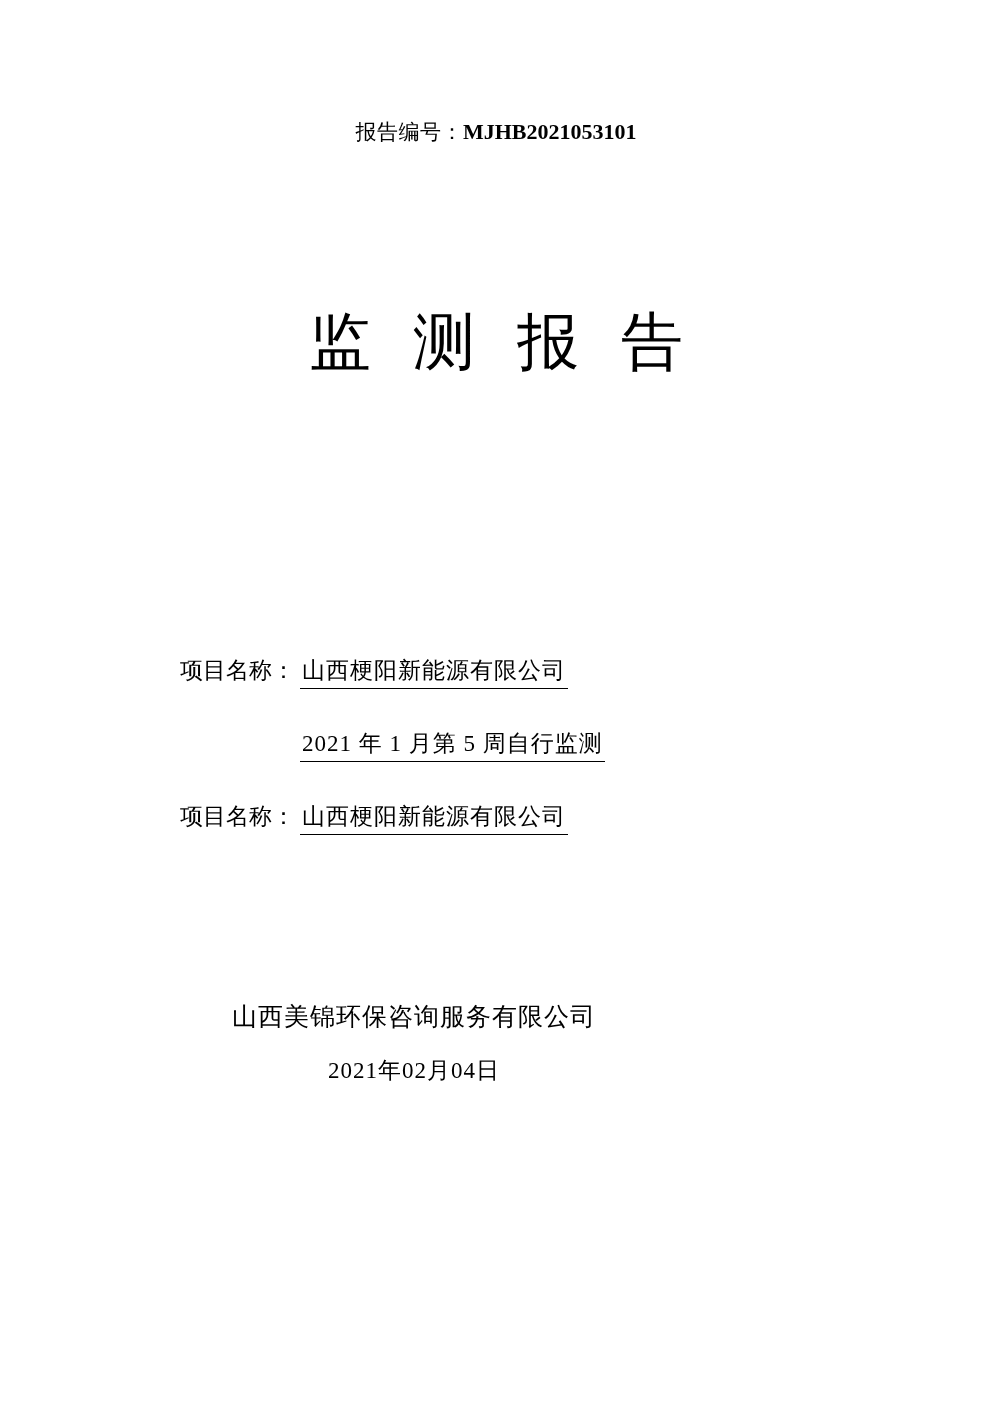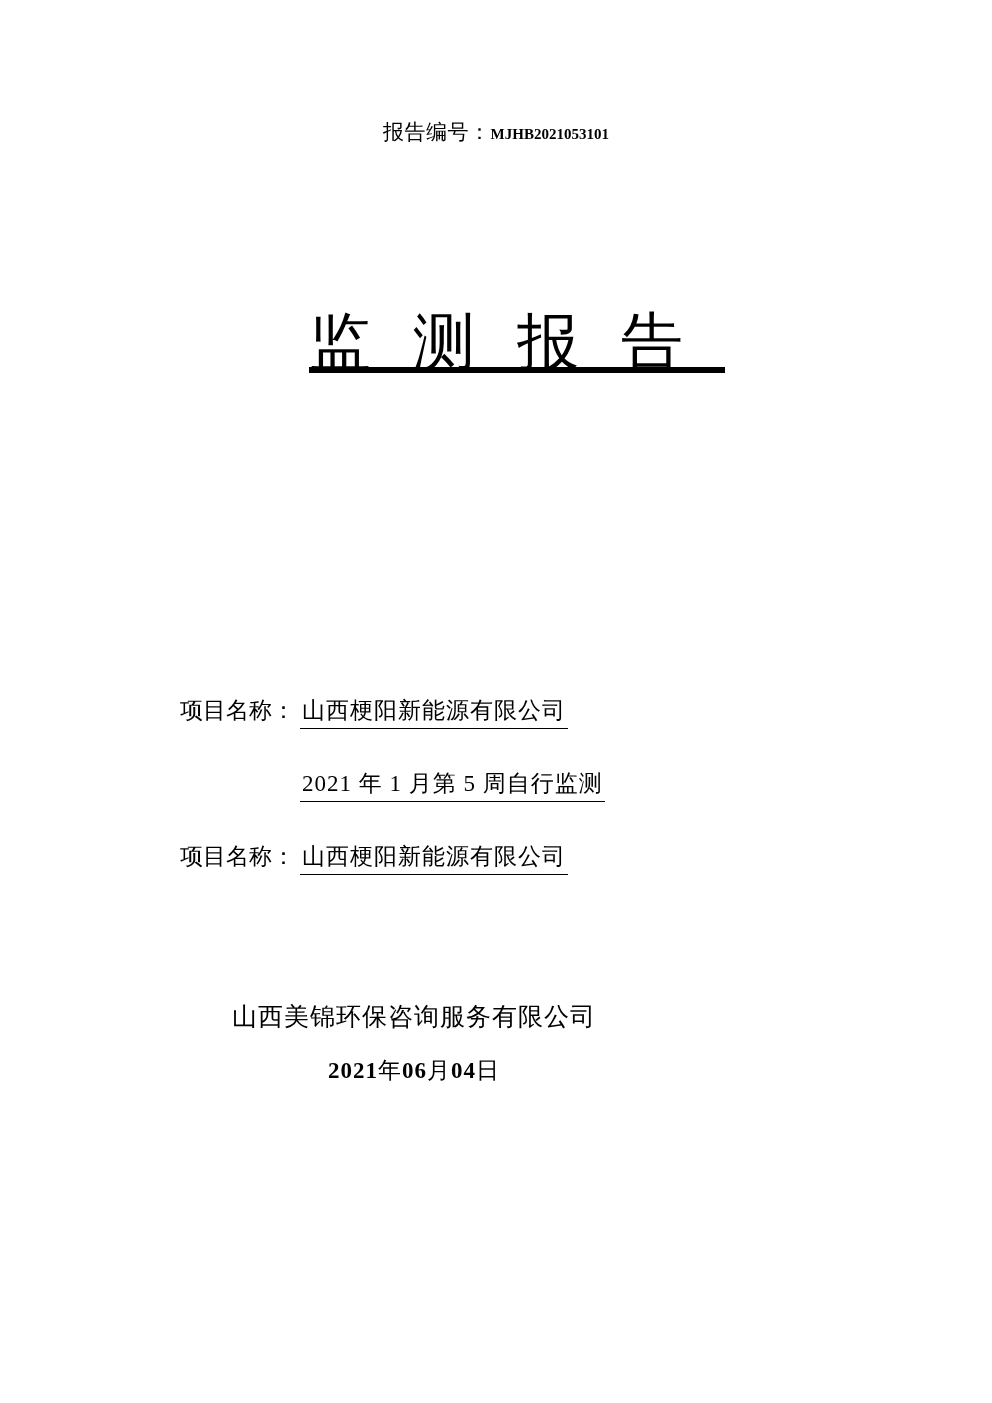--- a/index.html
+++ b/index.html
@@ -31,44 +31,43 @@
     text-align: center;
     font-size: 21px;
     letter-spacing: 0.5px;
     white-space: nowrap;
   }
   .report-no .label {
     font-family: "Liberation Serif", "DejaVu Serif", serif;
   }
   .report-no .value {
     font-weight: bold;
-    font-size: 15px;
+    font-size: 22px;
     letter-spacing: 0px;
     text-align: right;
   }
 
   
   .main-title {
     position: absolute;
     top: 300px;
     left: 0;
     width: 992px;
     text-align: center;
     font-size: 62px;
     font-weight: 400;
     letter-spacing: 42px;
     text-indent: 42px;
     font-family: "Liberation Serif", "DejaVu Serif", serif;
-    text-decoration: underline;
   }
 
   
   .fields {
     position: absolute;
-    top: 672px;
+    top: 632px;
     left: 0;
     width: 992px;
   }
   .field-row {
     display: flex;
     align-items: baseline;
     margin-bottom: 16px;
     font-size: 23px;
     line-height: 34px;
   }
@@ -111,21 +110,21 @@
   .company {
     font-size: 25px;
     letter-spacing: 1px;
     margin-bottom: 22px;
   }
   .issue-date {
     font-size: 23px;
     letter-spacing: 1px;
   }
   .issue-date .num {
-    font-weight: bold;
+    font-weight: normal;
   }
 </style>
 </head>
 <body>
 
 <div class="page">
 
   <div class="report-no">
     <span class="label">报告编号：</span><span class="value">MJHB2021053101</span>
   </div>
@@ -153,17 +152,17 @@
       <div class="field-value">
         <span class="underlined">山西梗阳新能源有限公司</span>
       </div>
     </div>
 
   </div>
 
   <div class="footer">
     <div class="company">山西美锦环保咨询服务有限公司</div>
     <div class="issue-date">
-      <span class="num">2021</span><span>年</span><span class="num">06</span><span>月</span><span class="num">04</span><span>日</span>
+      <span class="num">2021</span><span>年</span><span class="num">02</span><span>月</span><span class="num">04</span><span>日</span>
     </div>
   </div>
 
 </div>
 
 </body></html>

